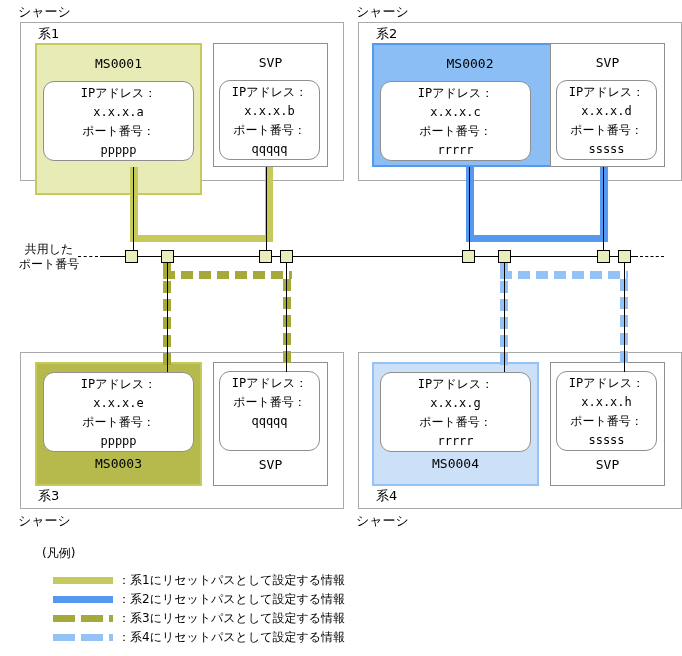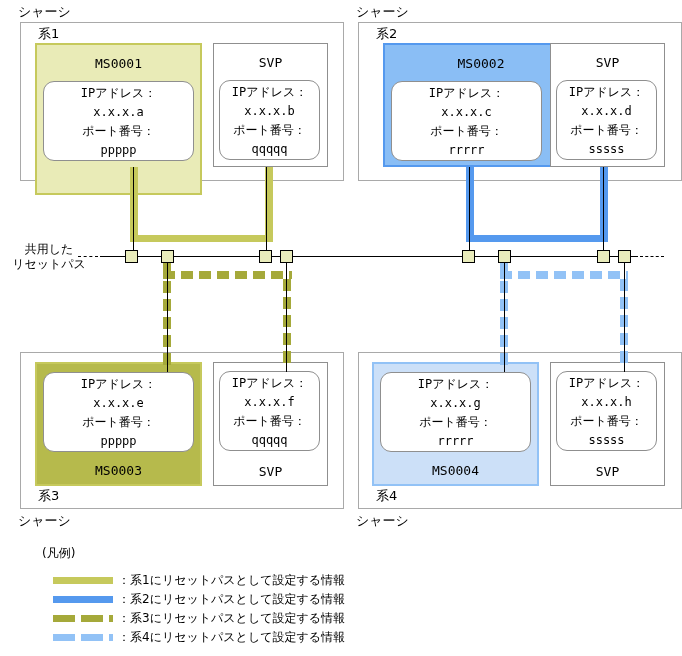--- a/index.html
+++ b/index.html
@@ -9,21 +9,21 @@
   }
   .lbl{position:absolute;white-space:nowrap;font-size:13px;}
   .kbox{position:absolute;border:1px solid #a9a9a9;background:#fff;}
   .msbox{position:absolute;border:2px solid;box-sizing:border-box;}
   .svpbox{position:absolute;border:1px solid #8f8f8f;background:#fff;box-sizing:border-box;}
   .boxtitle{
     position:absolute;left:0;right:0;text-align:center;
     font-family:"DejaVu Sans Mono",monospace;font-size:13px;white-space:nowrap;
   }
   .boxtitle.top{top:11px;}
-  .boxtitle.bottom{bottom:6px;margin-top:47px;}
+  .boxtitle.bottom{bottom:13px;margin-top:47px;}
   .innerbox{
     position:absolute;background:#fff;border:1px solid #8f8f8f;border-radius:11px;
     height:80px;box-sizing:border-box;text-align:center;
     font-family:"DejaVu Sans Mono",monospace;font-size:12px;line-height:19px;padding-top:2px;
   }
   .innerbox.ms{left:6px;width:151px;}
   .innerbox.svp{left:5px;width:101px;}
   .innerbox.pos-top{top:36px;}
   .innerbox.pos-up{top:8px;}
   .band{position:absolute;}
@@ -87,21 +87,21 @@
   <div class="svpbox" style="left:213px;top:43px;width:115px;height:124px;">
     <div class="boxtitle top">SVP</div>
     <div class="innerbox svp pos-top">
       <div>IPアドレス：</div>
       <div>x.x.x.b</div>
       <div>ポート番号：</div>
       <div>qqqqq</div>
     </div>
   </div>
 
-  <div class="msbox" style="left:372px;top:43px;width:196px;height:124px;background:var(--ms2-fill);border-color:var(--k2-line);margin-left:11px;">
+  <div class="msbox" style="left:372px;top:43px;width:196px;height:124px;background:var(--ms2-fill);border-color:var(--k2-line);">
     <div class="boxtitle top">MS0002</div>
     <div class="innerbox ms pos-top">
       <div>IPアドレス：</div>
       <div>x.x.x.c</div>
       <div>ポート番号：</div>
       <div>rrrrr</div>
     </div>
   </div>
 
   <div class="svpbox" style="left:550px;top:43px;width:115px;height:124px;">
@@ -120,21 +120,20 @@
       <div>x.x.x.e</div>
       <div>ポート番号：</div>
       <div>ppppp</div>
     </div>
     <div class="boxtitle bottom">MS0003</div>
   </div>
 
   <div class="svpbox" style="left:213px;top:362px;width:115px;height:124px;">
     <div class="innerbox svp pos-up">
       <div>IPアドレス：</div>
-      <div>x.x.x.f</div>
       <div>ポート番号：</div>
       <div>qqqqq</div>
     </div>
     <div class="boxtitle bottom">SVP</div>
   </div>
 
   <div class="msbox" style="left:372px;top:362px;width:167px;height:124px;background:var(--ms4-fill);border-color:var(--k4-line);">
     <div class="innerbox ms pos-up">
       <div>IPアドレス：</div>
       <div>x.x.x.g</div>
@@ -187,21 +186,21 @@
   <div class="node" style="left:161px;top:250px;"></div>
   <div class="node" style="left:259px;top:250px;"></div>
   <div class="node" style="left:280px;top:250px;"></div>
   <div class="node" style="left:462px;top:250px;"></div>
   <div class="node" style="left:498px;top:250px;"></div>
   <div class="node" style="left:597px;top:250px;"></div>
   <div class="node" style="left:618px;top:250px;"></div>
 
   <div class="buslabel">
     <div>共用した</div>
-    <div>リセットパス</div>
+    <div>ポート番号</div>
   </div>
 
   <div class="legend-title">(凡例)</div>
   <div class="legend-row" style="top:574px;">
     <div class="sw s1"></div>
     <div class="tx">：系1にリセットパスとして設定する情報</div>
   </div>
   <div class="legend-row" style="top:593px;">
     <div class="sw s2"></div>
     <div class="tx">：系2にリセットパスとして設定する情報</div>

